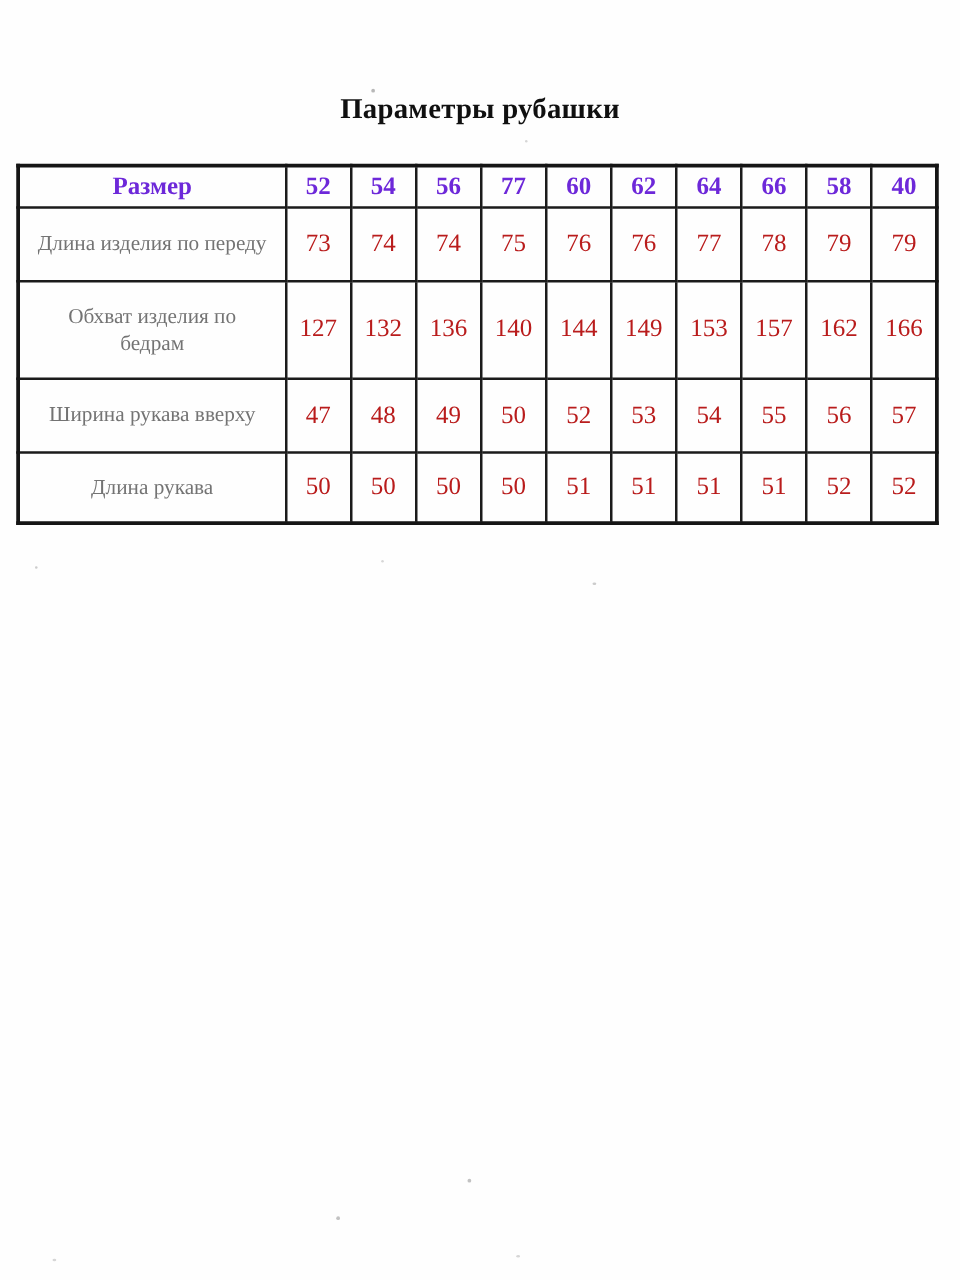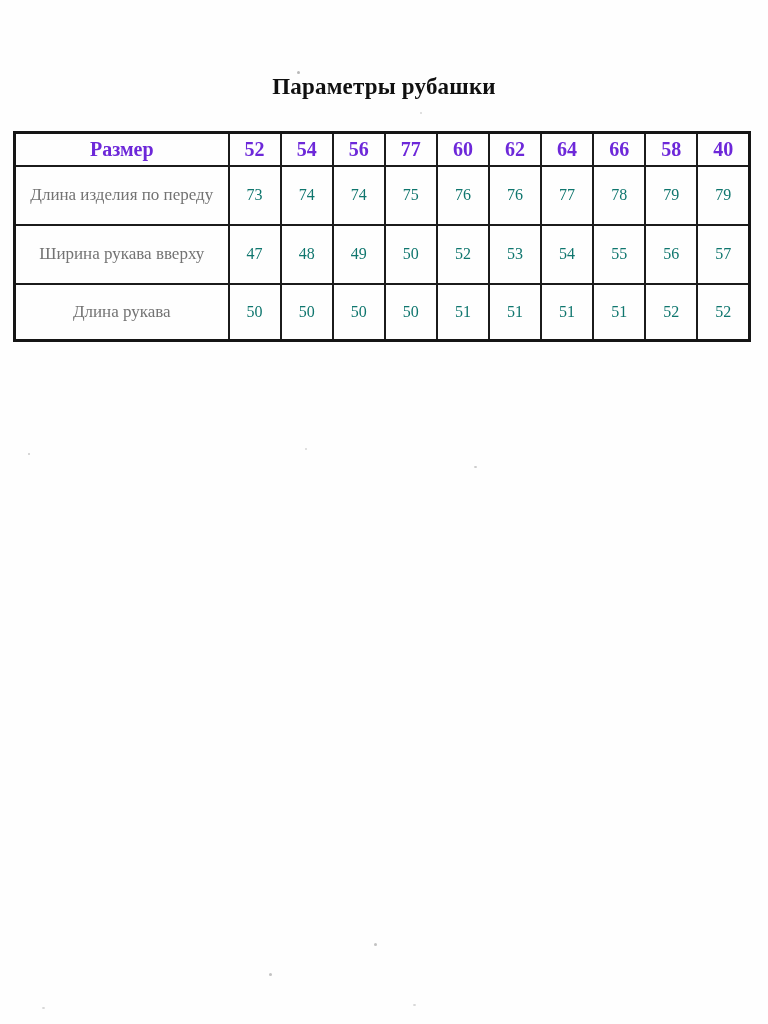--- a/index.html
+++ b/index.html
@@ -54,23 +54,23 @@
   .size-table tbody tr { height: 59px; }
   .size-table tbody tr.short-row { height: 29px; margin-top: 16px; }
   .size-table tbody th.row-label {
     font-weight: normal;
     font-size: 17px;
     line-height: 1.3;
     padding: 16px 14px;
     color: #737373;
   }
   .size-table tbody td.value-cell {
-    font-size: 16px;
+    font-size: 20px;
     font-weight: normal;
-    color: #0f766e;
+    color: #b91c1c;
   }
   .speck {
     position: absolute;
     background: #9a9a9a;
     border-radius: 50%;
     opacity: 0.7;
   }
 </style>
 </head>
 <body>
@@ -116,20 +116,33 @@
           <td class="value-cell">74</td>
           <td class="value-cell">75</td>
           <td class="value-cell">76</td>
           <td class="value-cell">76</td>
           <td class="value-cell">77</td>
           <td class="value-cell">78</td>
           <td class="value-cell">79</td>
           <td class="value-cell">79</td>
         </tr>
         <tr>
+          <th class="row-label">Обхват изделия по бедрам</th>
+          <td class="value-cell">127</td>
+          <td class="value-cell">132</td>
+          <td class="value-cell">136</td>
+          <td class="value-cell">140</td>
+          <td class="value-cell">144</td>
+          <td class="value-cell">149</td>
+          <td class="value-cell">153</td>
+          <td class="value-cell">157</td>
+          <td class="value-cell">162</td>
+          <td class="value-cell">166</td>
+        </tr>
+        <tr>
           <th class="row-label">Ширина рукава вверху</th>
           <td class="value-cell">47</td>
           <td class="value-cell">48</td>
           <td class="value-cell">49</td>
           <td class="value-cell">50</td>
           <td class="value-cell">52</td>
           <td class="value-cell">53</td>
           <td class="value-cell">54</td>
           <td class="value-cell">55</td>
           <td class="value-cell">56</td>

